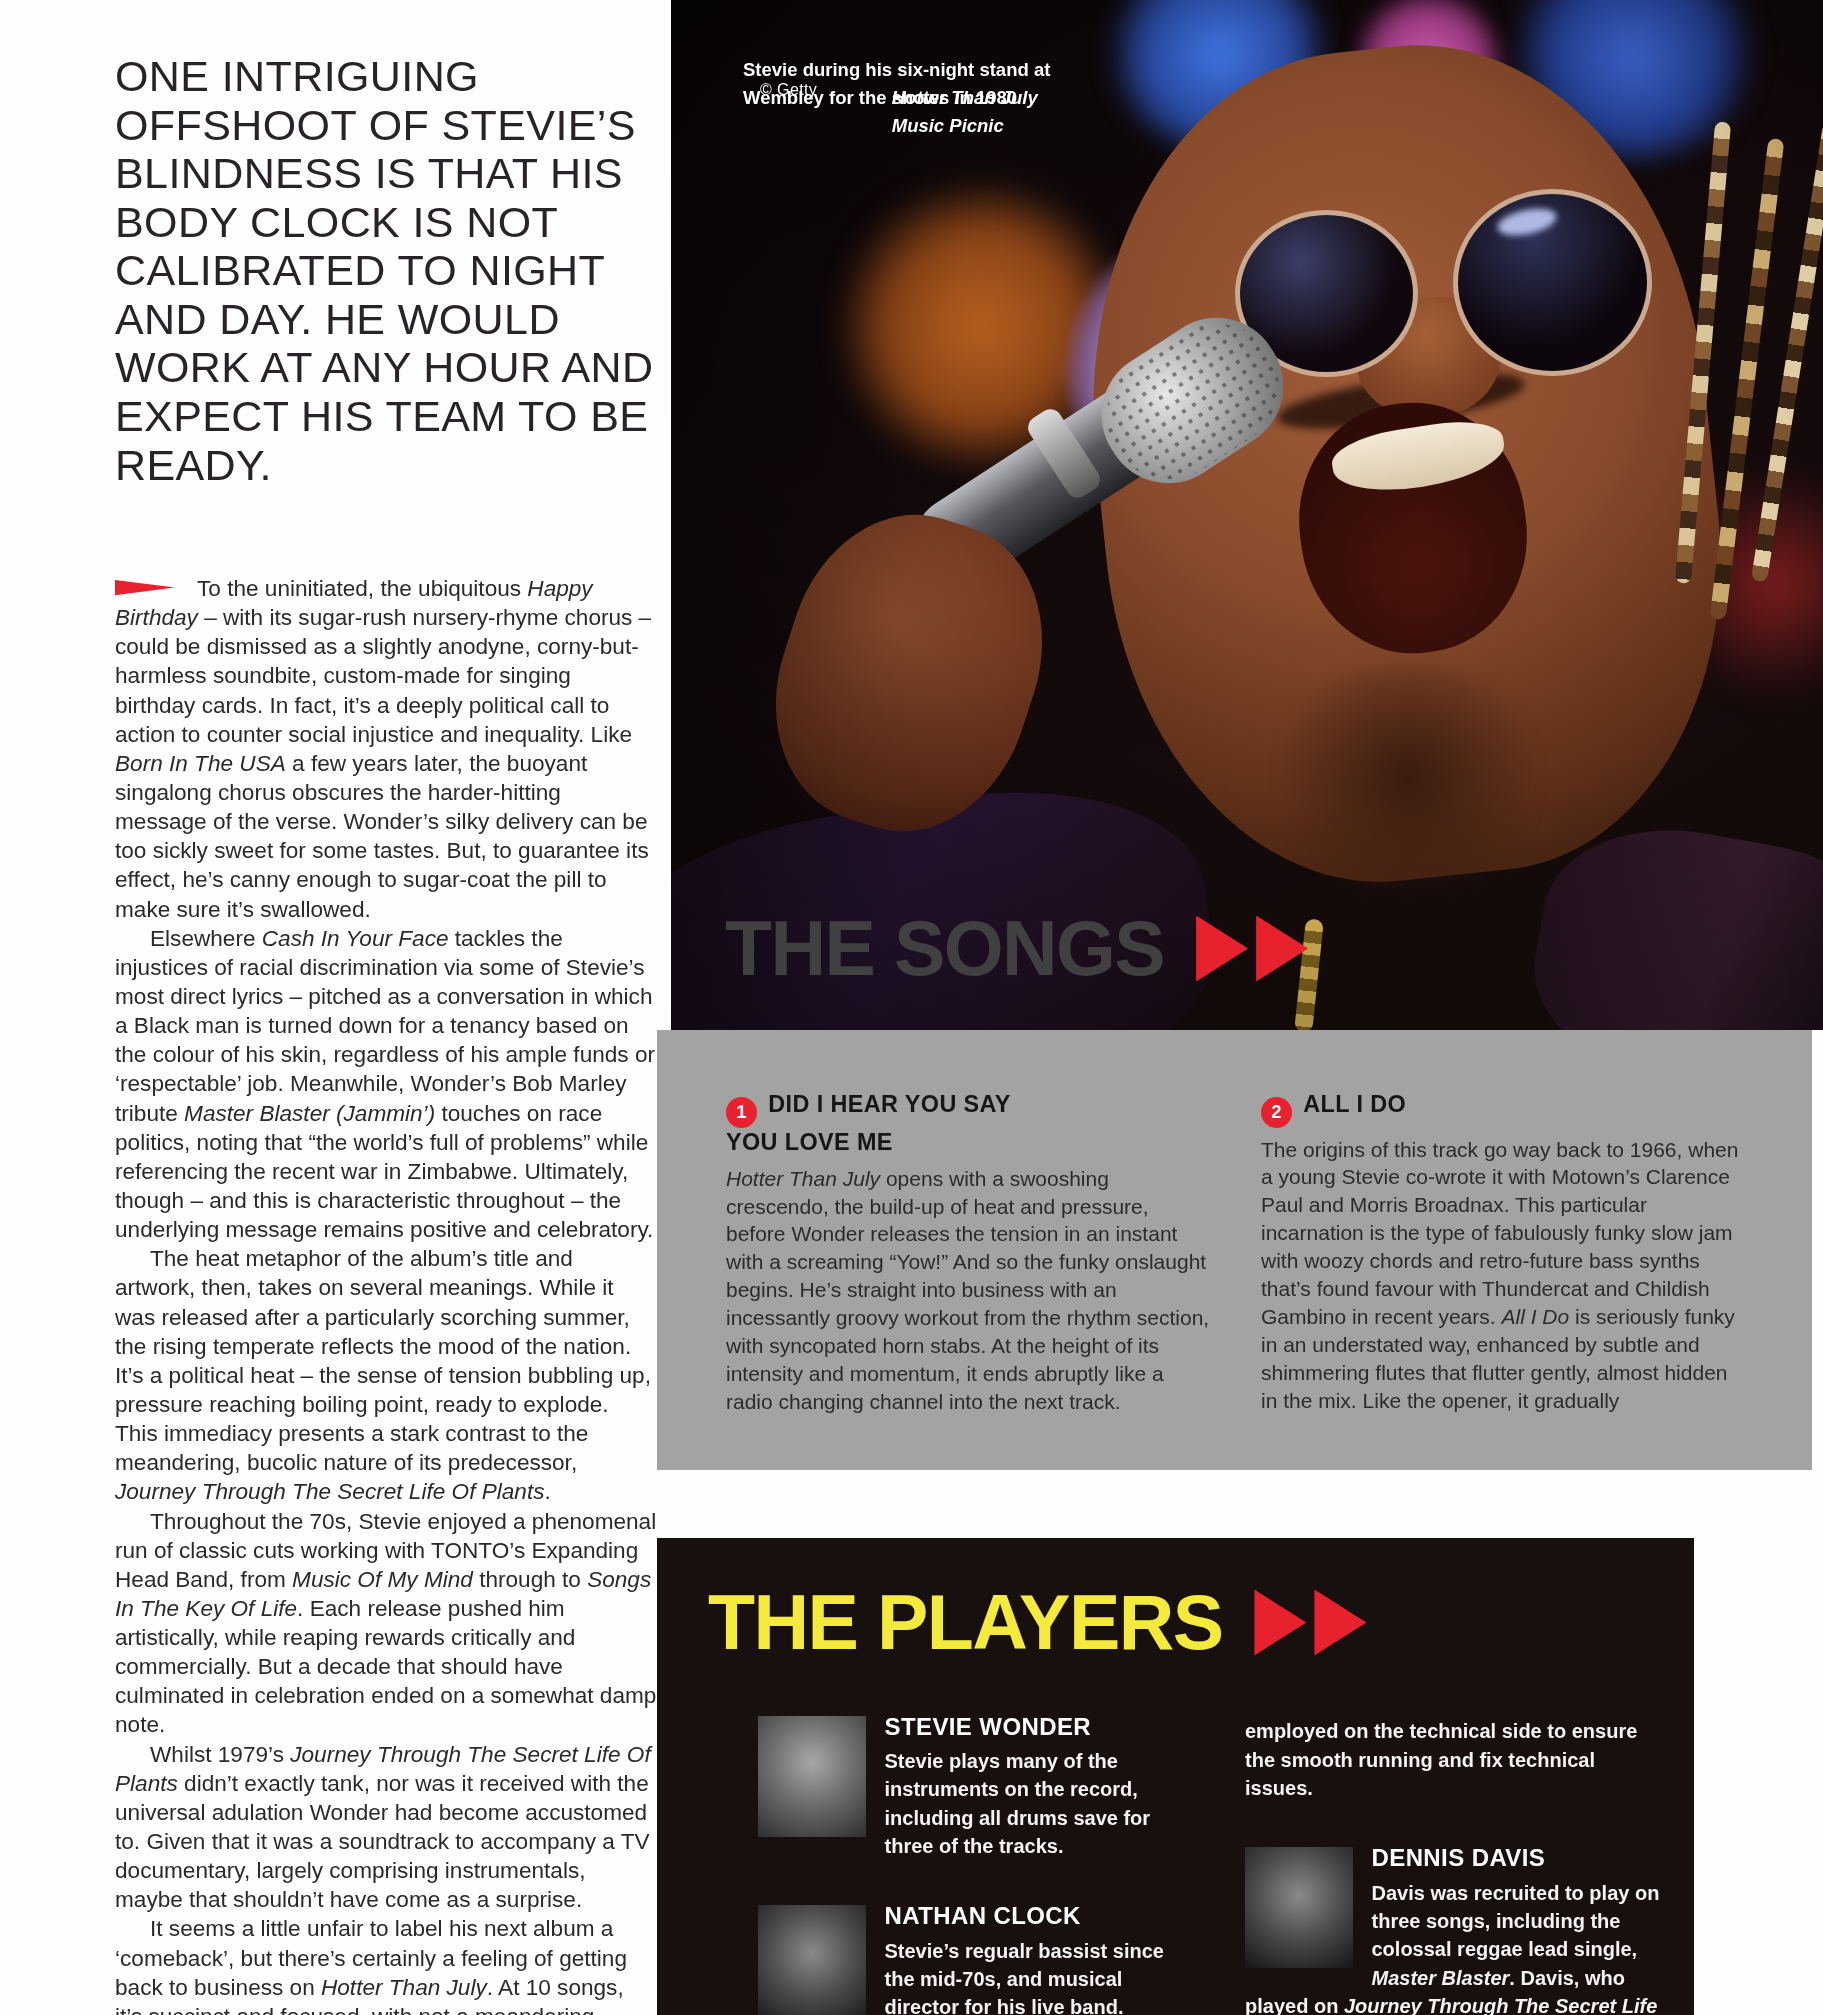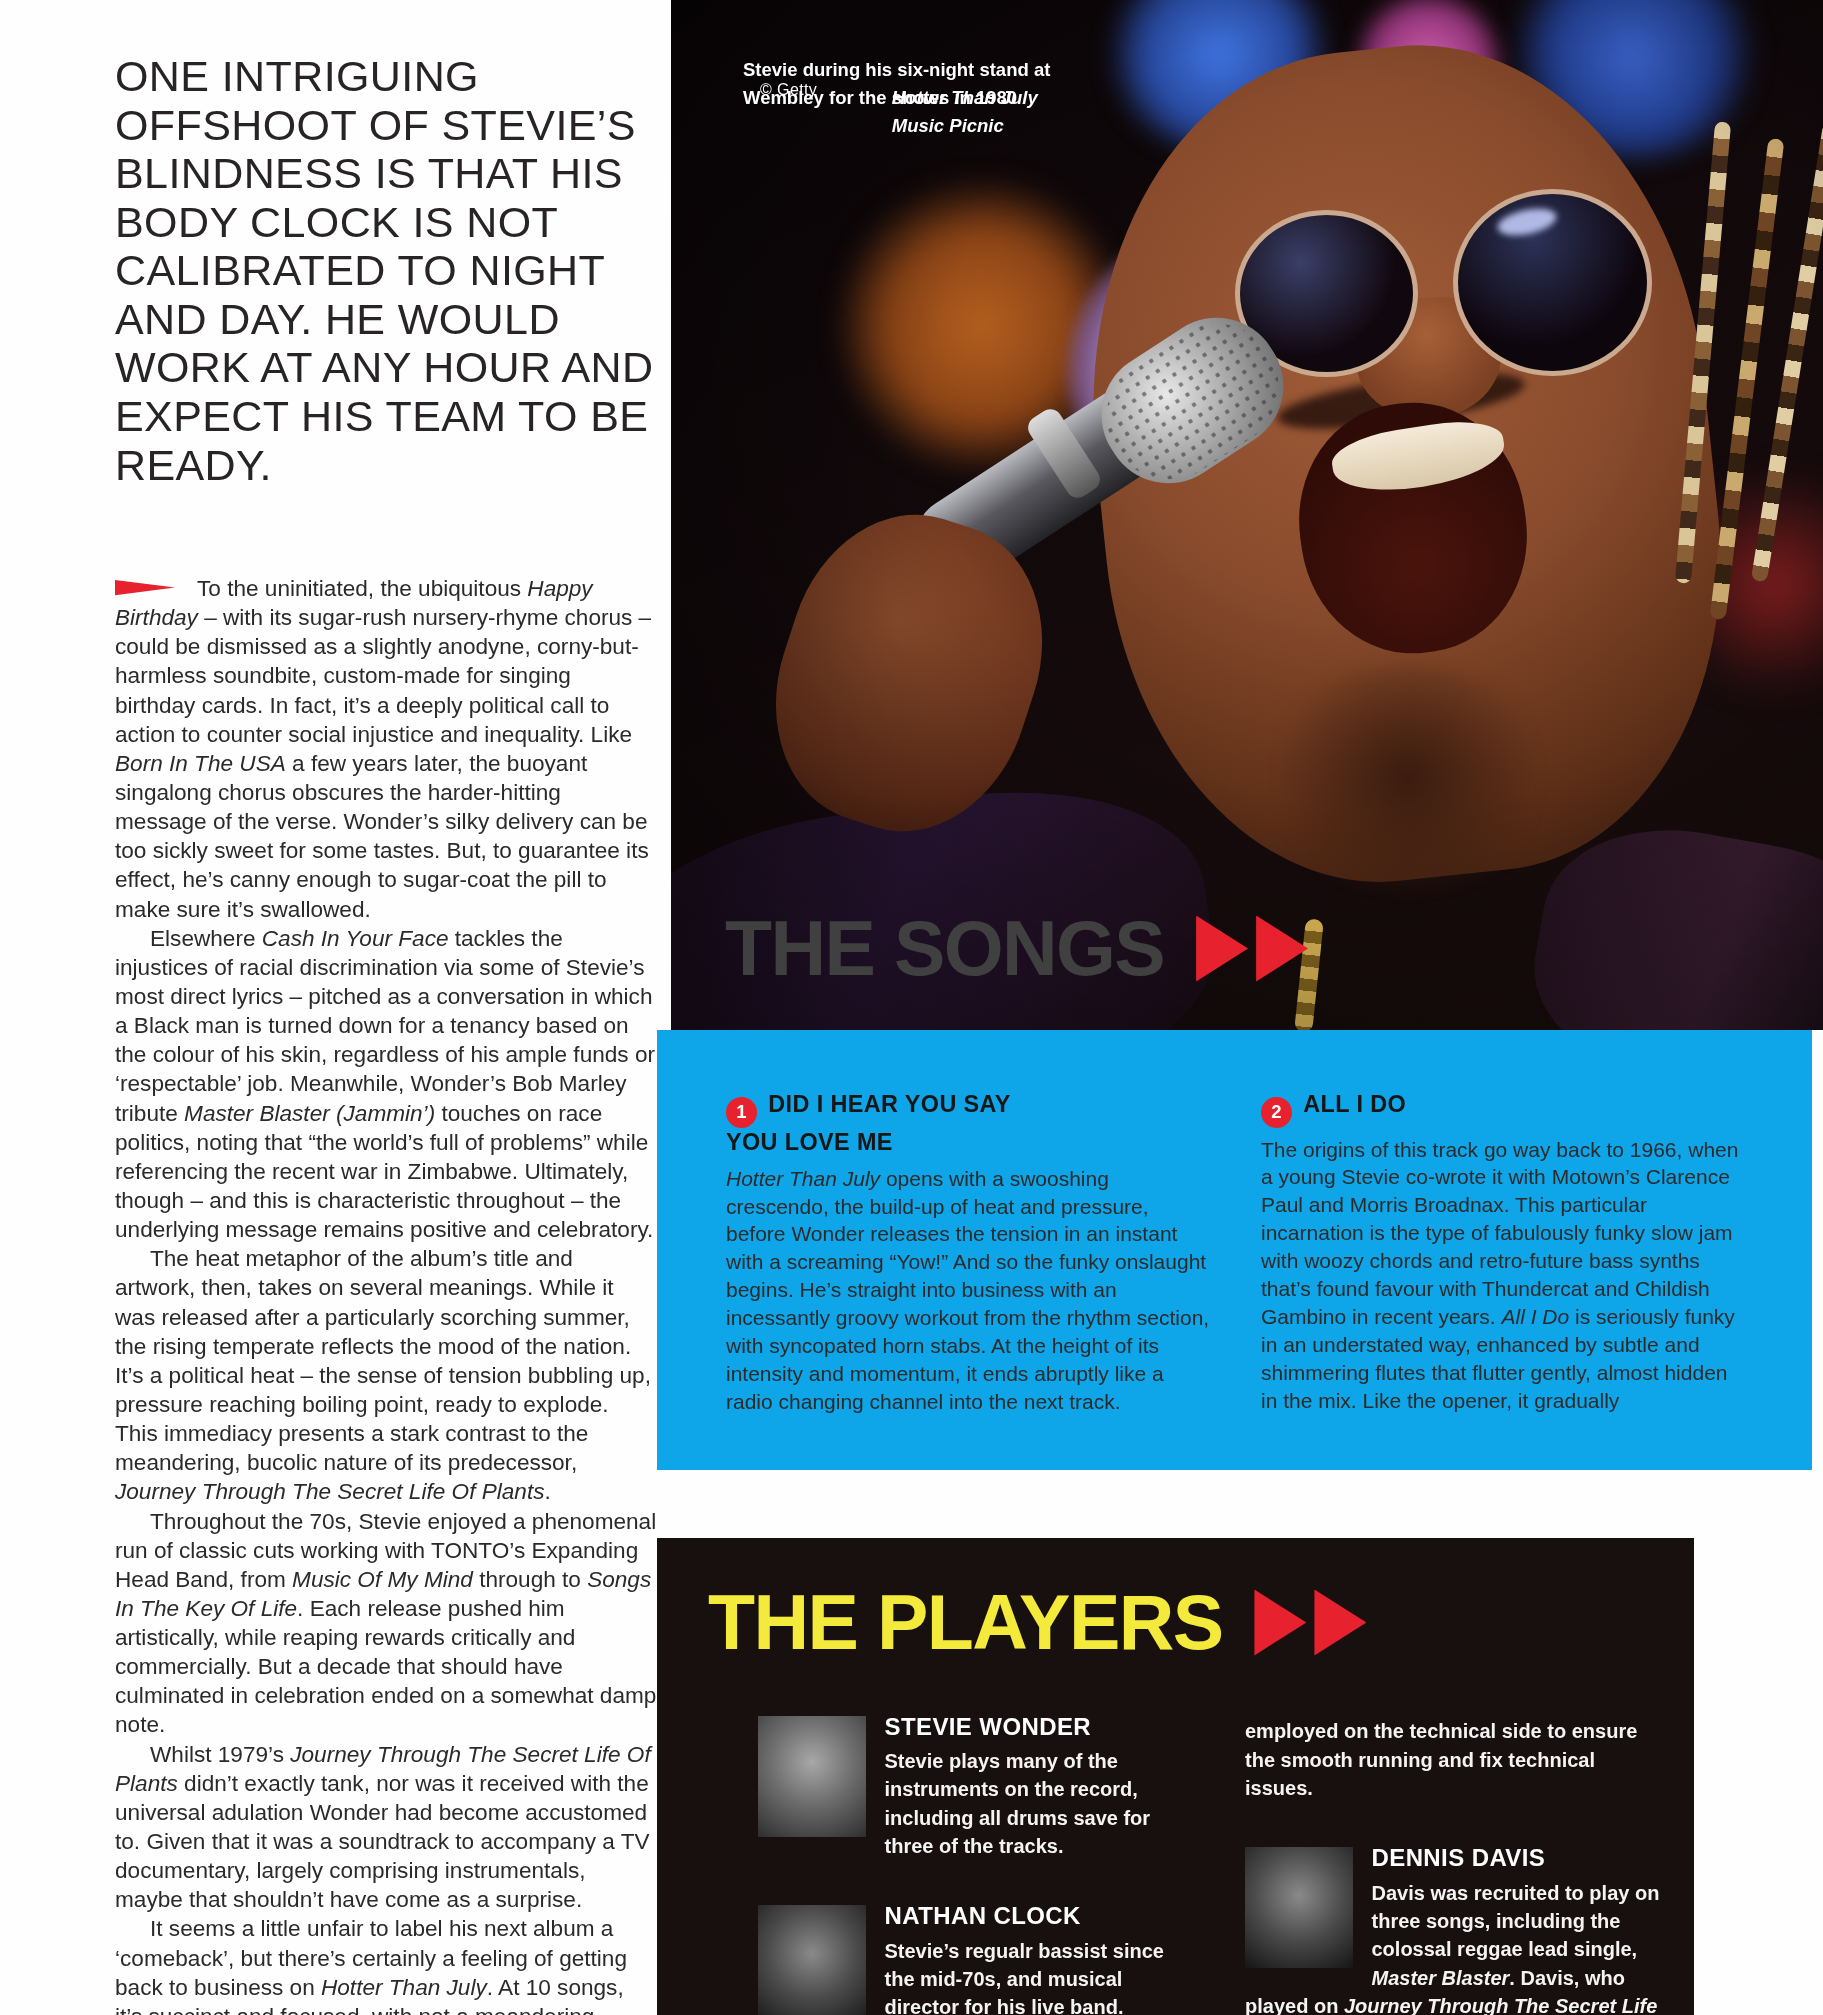--- a/index.html
+++ b/index.html
@@ -106,21 +106,21 @@
                   align-items:center; gap:32px; color:#404040; font-size:77px;
                   font-weight:700; letter-spacing:-1.6px; white-space:nowrap; }
   .players-header { display:flex; align-items:center; gap:32px; margin:40px 0 0 51px;
                     color:#f4ea3b; font-size:77px; font-weight:700; letter-spacing:-1.6px; }
   .ff { display:flex; gap:8px; }
   .ff i { display:block; width:52px; height:66px; background:#e8212e;
           clip-path:polygon(0 0,100% 50%,0 100%); }
 
   
   .songs-panel { position:absolute; left:657px; top:1030px; width:1155px; height:440px;
-                 background:#0ea5e9; overflow:hidden; }
+                 background:#a3a3a3; overflow:hidden; }
   .songs-cols { display:flex; gap:48px; padding:60px 64px 0 69px; }
   .song { width:487px; }
   .song-title { font-size:23.4px; font-weight:700; color:#161616; line-height:1.24; letter-spacing:0.4px; }
   .badge { display:inline-flex; width:31px; height:31px; border-radius:50%; background:#e8212e;
            color:#fff; font-size:18.5px; font-weight:700; align-items:center; justify-content:center;
            margin-right:11.3px; vertical-align:-5.6px; }
   .title-line:empty { display:none; }
   .song-body { margin-top:8px; font-size:21px; line-height:1.33; color:#2b2b2b; }
 
   

